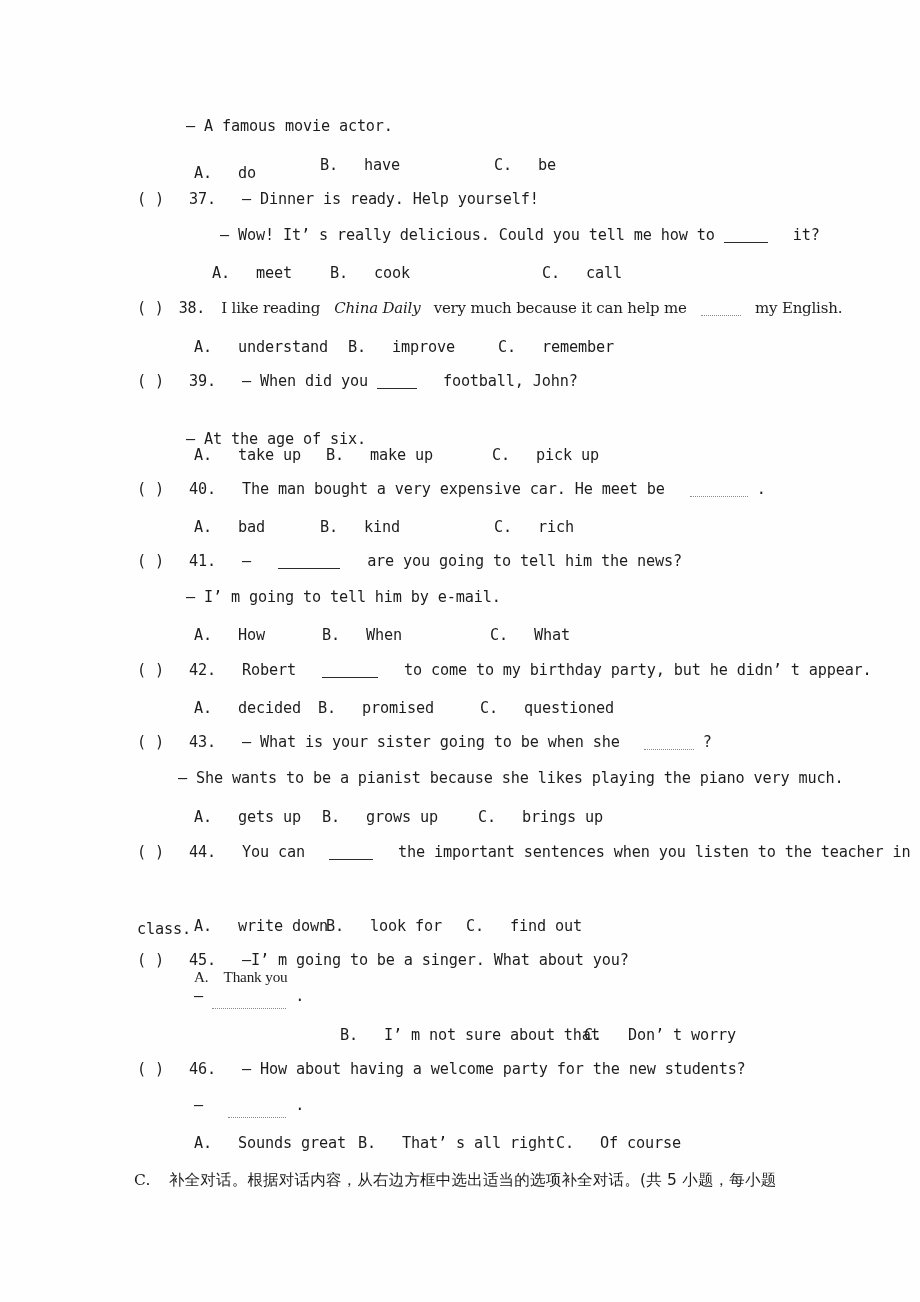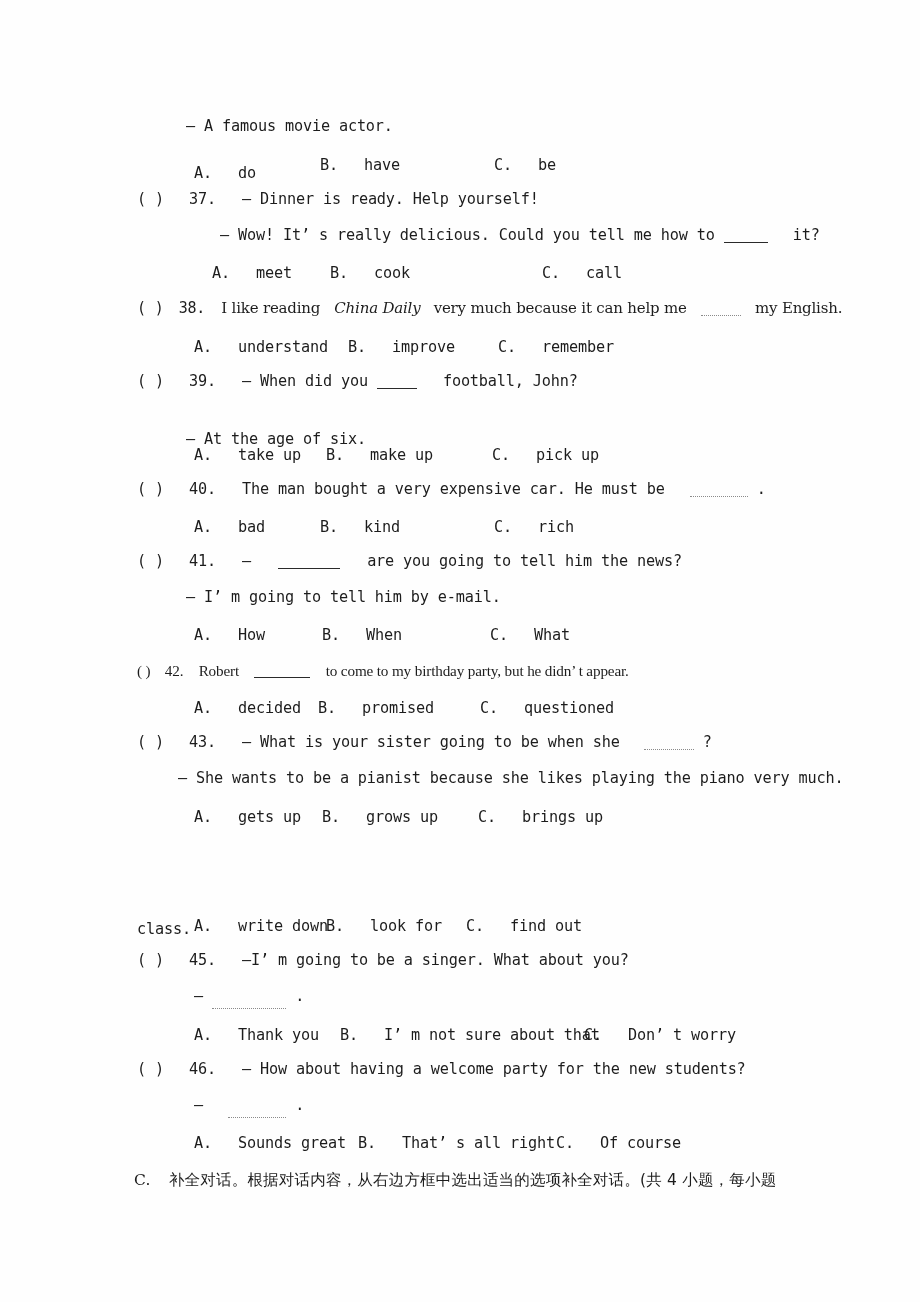--- a/index.html
+++ b/index.html
@@ -212,21 +212,21 @@
     <span>C.</span>
     <span style="display:inline-block;width:8px"></span>
     <span>pick up</span>
   </div>
 
   <div class="line stem" style="top:482px;">
     <span>(  )</span>
     <span style="display:inline-block;width:7px"></span>
     <span>40.</span>
     <span style="display:inline-block;width:8px"></span>
-    <span>The man bought a very expensive car. He must be</span>
+    <span>The man bought a very expensive car. He meet be</span>
     <span style="display:inline-block;width:7px"></span>
     <span class="blank-faint" style="width:58px;">&nbsp;</span>
     <span>.</span>
   </div>
   <div class="opt" style="left:194px; top:518px;">
     <span>A.</span>
     <span style="display:inline-block;width:8px"></span>
     <span>bad</span>
   </div>
   <div class="opt" style="left:320px; top:518px;">
@@ -263,21 +263,21 @@
     <span>B.</span>
     <span style="display:inline-block;width:8px"></span>
     <span>When</span>
   </div>
   <div class="opt" style="left:490px; top:626px;">
     <span>C.</span>
     <span style="display:inline-block;width:8px"></span>
     <span>What</span>
   </div>
 
-  <div class="line stem" style="top:663px;font-family:Liberation Serif, serif;">
+  <div class="line stem" style="top:663px;">
     <span>(  )</span>
     <span style="display:inline-block;width:7px"></span>
     <span>42.</span>
     <span style="display:inline-block;width:8px"></span>
     <span>Robert</span>
     <span style="display:inline-block;width:8px"></span>
     <span class="blank" style="width:56px;">&nbsp;</span>
     <span style="display:inline-block;width:8px"></span>
     <span>to come to my birthday party, but he didn’ t appear.</span>
   </div>
@@ -319,20 +319,31 @@
     <span>B.</span>
     <span style="display:inline-block;width:8px"></span>
     <span>grows up</span>
   </div>
   <div class="opt" style="left:478px; top:808px;">
     <span>C.</span>
     <span style="display:inline-block;width:8px"></span>
     <span>brings up</span>
   </div>
 
+  <div class="line stem" style="top:845px;">
+    <span>(  )</span>
+    <span style="display:inline-block;width:7px"></span>
+    <span>44.</span>
+    <span style="display:inline-block;width:8px"></span>
+    <span>You can</span>
+    <span style="display:inline-block;width:6px"></span>
+    <span class="blank" style="width:44px;">&nbsp;</span>
+    <span style="display:inline-block;width:7px"></span>
+    <span>the important sentences when you listen to the teacher in</span>
+  </div>
   <div class="line" style="left:137px; top:881px;margin-top:41px;">
     <span>class.</span>
   </div>
   <div class="opt" style="left:194px; top:917px;">
     <span>A.</span>
     <span style="display:inline-block;width:8px"></span>
     <span>write down</span>
   </div>
   <div class="opt" style="left:326px; top:917px;">
     <span>B.</span>
@@ -350,21 +361,21 @@
     <span style="display:inline-block;width:7px"></span>
     <span>45.</span>
     <span style="display:inline-block;width:8px"></span>
     <span>—I’ m going to be a singer. What about you?</span>
   </div>
   <div class="line" style="left:194px; top:989px;">
     <span class="dash">—</span>
     <span class="blank-faint" style="width:74px; position:relative; top:4px;">&nbsp;</span>
     <span>.</span>
   </div>
-  <div class="opt" style="left:194px; top:1026px;">
+  <div class="opt" style="left:194px; top:968px;font-family:Liberation Serif, serif;">
     <span>A.</span>
     <span style="display:inline-block;width:8px"></span>
     <span>Thank you</span>
   </div>
   <div class="opt" style="left:340px; top:1026px;">
     <span>B.</span>
     <span style="display:inline-block;width:8px"></span>
     <span>I’ m not sure about that</span>
   </div>
   <div class="opt" style="left:584px; top:1026px;">
@@ -398,16 +409,16 @@
   </div>
   <div class="opt" style="left:556px; top:1134px;">
     <span>C.</span>
     <span style="display:inline-block;width:8px"></span>
     <span>Of course</span>
   </div>
 
   <div class="cn-line" style="top:1170px;">
     <span class="lat">C.</span>
     <span style="display:inline-block;width:8px"></span>
-    <span>补全对话。根据对话内容，从右边方框中选出适当的选项补全对话。(共 4 小题，每小题</span>
+    <span>补全对话。根据对话内容，从右边方框中选出适当的选项补全对话。(共 5 小题，每小题</span>
   </div>
 
 </div>
 
 </body></html>

